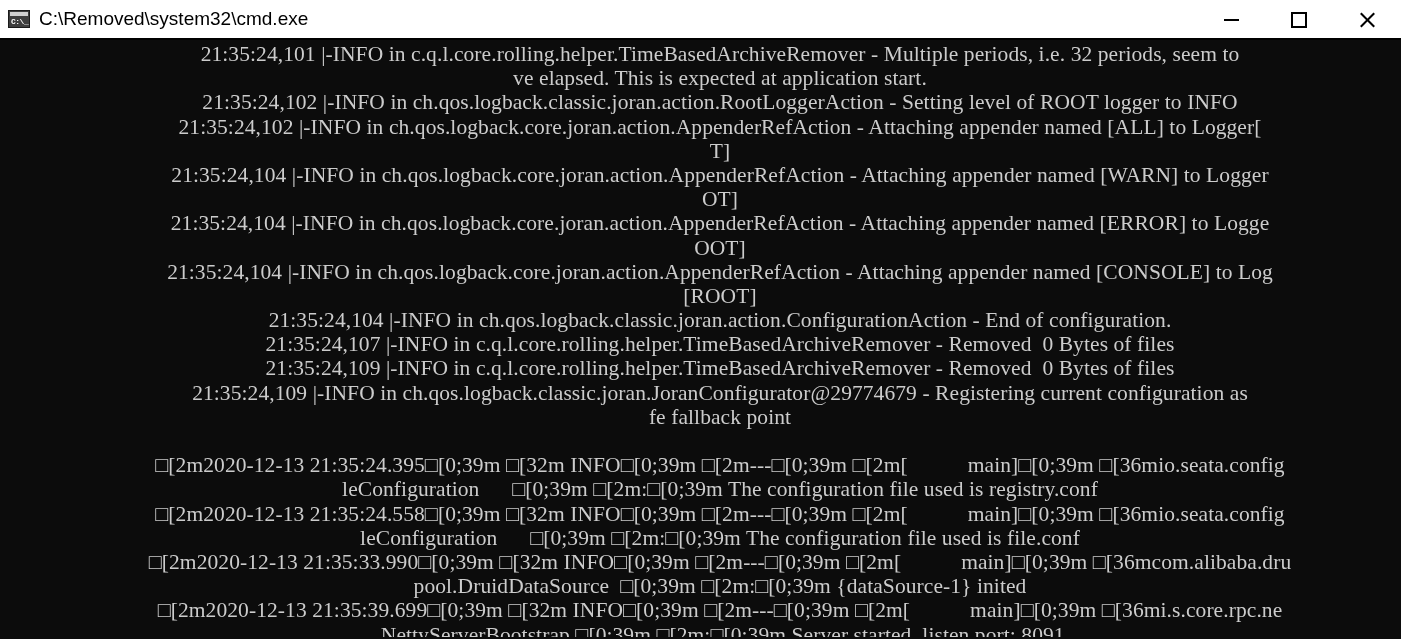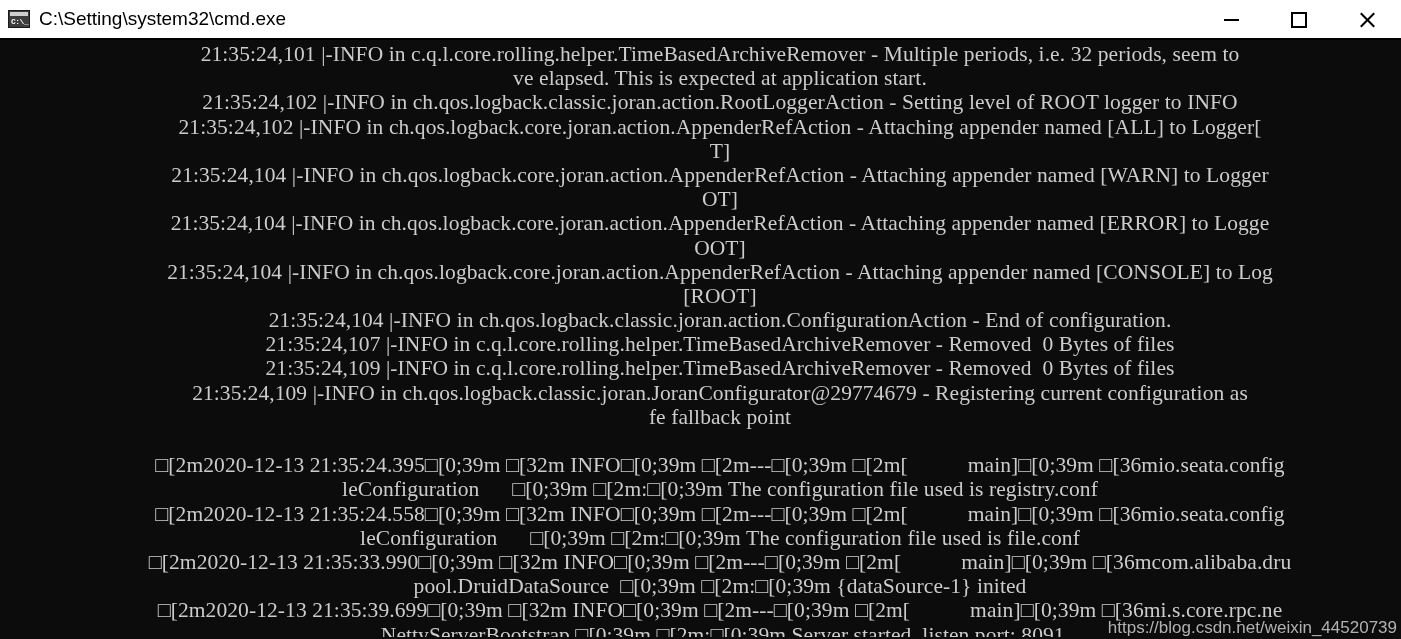--- a/index.html
+++ b/index.html
@@ -166,35 +166,34 @@
 
 <div id="window">
 
   <div id="titlebar">
 
     <div id="app-icon">
       <div class="icon-titleline"></div>
       <div class="icon-prompt">C:\_</div>
     </div>
 
-    <div id="title-text">C:\Setting\system32\cmd.exe</div>
+    <div id="title-text">C:\Removed\system32\cmd.exe</div>
 
     <div id="window-controls">
       <div class="win-btn">
         <span class="glyph-min"></span>
       </div>
       <div class="win-btn">
         <span class="glyph-max"></span>
       </div>
       <div class="win-btn">
         <span class="glyph-close"></span>
       </div>
     </div>
 
   </div>
 
   <div id="console">
     <div id="console-lines"><div class="cline">21:35:24,101 |-INFO in c.q.l.core.rolling.helper.TimeBasedArchiveRemover - Multiple periods, i.e. 32 periods, seem to</div><div class="cline">ve elapsed. This is expected at application start.</div><div class="cline">21:35:24,102 |-INFO in ch.qos.logback.classic.joran.action.RootLoggerAction - Setting level of ROOT logger to INFO</div><div class="cline">21:35:24,102 |-INFO in ch.qos.logback.core.joran.action.AppenderRefAction - Attaching appender named [ALL] to Logger[</div><div class="cline">T]</div><div class="cline">21:35:24,104 |-INFO in ch.qos.logback.core.joran.action.AppenderRefAction - Attaching appender named [WARN] to Logger</div><div class="cline">OT]</div><div class="cline">21:35:24,104 |-INFO in ch.qos.logback.core.joran.action.AppenderRefAction - Attaching appender named [ERROR] to Logge</div><div class="cline">OOT]</div><div class="cline">21:35:24,104 |-INFO in ch.qos.logback.core.joran.action.AppenderRefAction - Attaching appender named [CONSOLE] to Log</div><div class="cline">[ROOT]</div><div class="cline">21:35:24,104 |-INFO in ch.qos.logback.classic.joran.action.ConfigurationAction - End of configuration.</div><div class="cline">21:35:24,107 |-INFO in c.q.l.core.rolling.helper.TimeBasedArchiveRemover - Removed  0 Bytes of files</div><div class="cline">21:35:24,109 |-INFO in c.q.l.core.rolling.helper.TimeBasedArchiveRemover - Removed  0 Bytes of files</div><div class="cline">21:35:24,109 |-INFO in ch.qos.logback.classic.joran.JoranConfigurator@29774679 - Registering current configuration as</div><div class="cline">fe fallback point</div><div class="cline blank">&nbsp;</div><div class="cline">□[2m2020-12-13 21:35:24.395□[0;39m □[32m INFO□[0;39m □[2m---□[0;39m □[2m[           main]□[0;39m □[36mio.seata.config</div><div class="cline">leConfiguration      □[0;39m □[2m:□[0;39m The configuration file used is registry.conf</div><div class="cline">□[2m2020-12-13 21:35:24.558□[0;39m □[32m INFO□[0;39m □[2m---□[0;39m □[2m[           main]□[0;39m □[36mio.seata.config</div><div class="cline">leConfiguration      □[0;39m □[2m:□[0;39m The configuration file used is file.conf</div><div class="cline">□[2m2020-12-13 21:35:33.990□[0;39m □[32m INFO□[0;39m □[2m---□[0;39m □[2m[           main]□[0;39m □[36mcom.alibaba.dru</div><div class="cline">pool.DruidDataSource  □[0;39m □[2m:□[0;39m {dataSource-1} inited</div><div class="cline">□[2m2020-12-13 21:35:39.699□[0;39m □[32m INFO□[0;39m □[2m---□[0;39m □[2m[           main]□[0;39m □[36mi.s.core.rpc.ne</div><div class="cline">.NettyServerBootstrap □[0;39m □[2m:□[0;39m Server started, listen port: 8091</div></div>
   </div>
 
-  <div id="watermark">https://blog.csdn.net/weixin_44520739</div>
 
 </div>
 
 </body></html>

